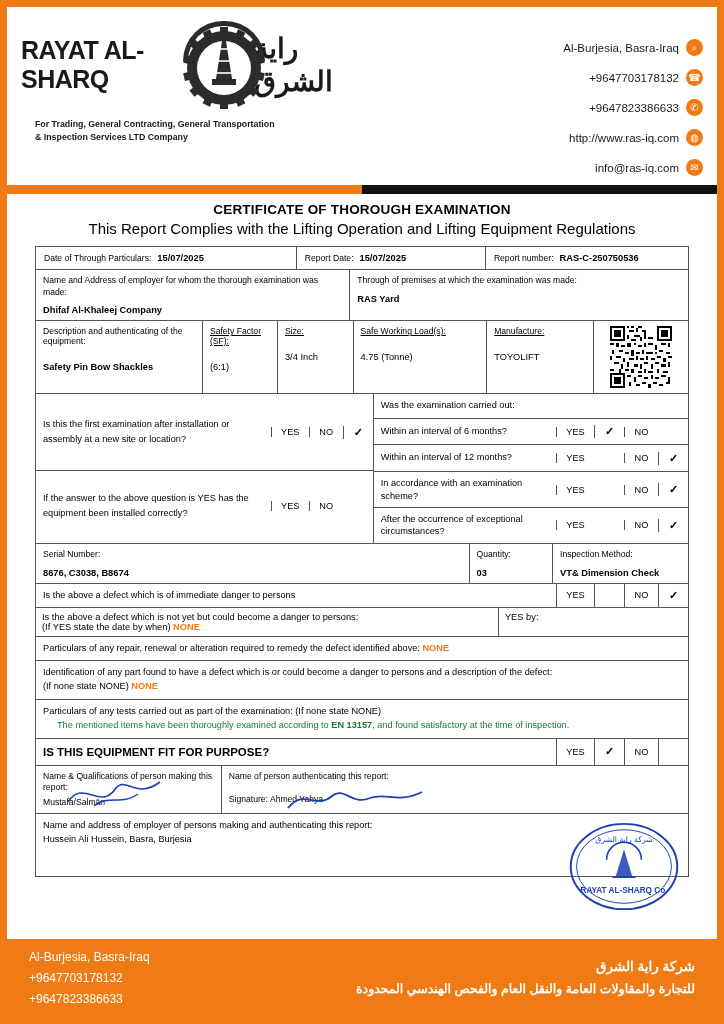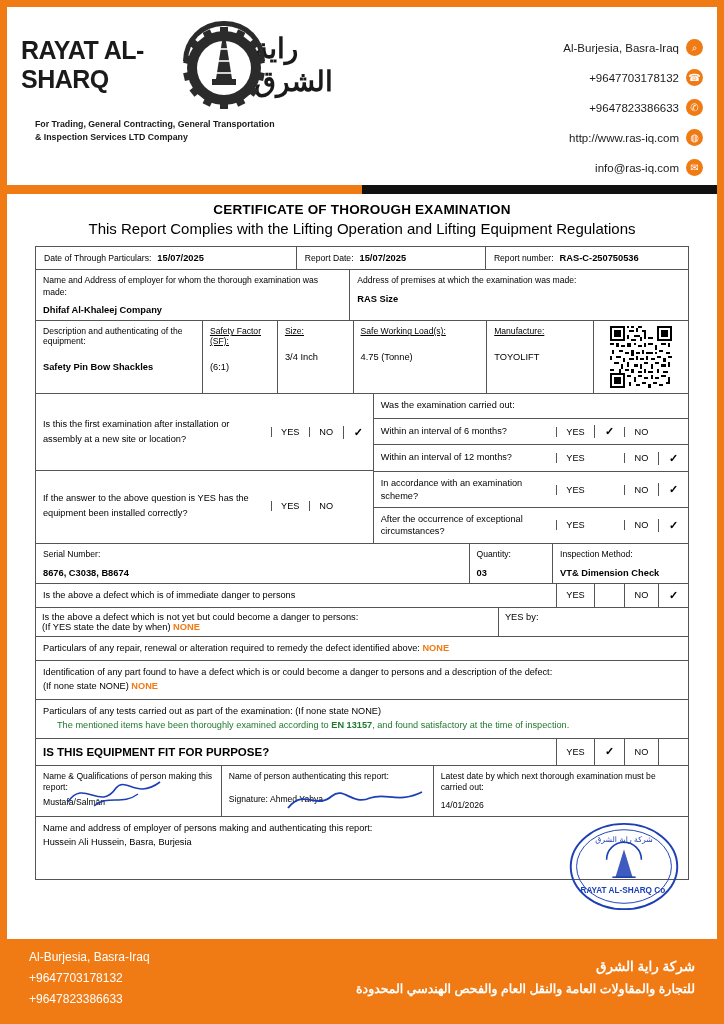--- a/index.html
+++ b/index.html
@@ -267,22 +267,22 @@
         <span class="val">RAS-C-250750536</span>
       </div>
     </div>
 
     <div class="row addr">
       <div class="cell c1">
         <div class="lbl">Name and Address of employer for whom the thorough examination was made:</div>
         <div class="val">Dhifaf Al-Khaleej Company</div>
       </div>
       <div class="cell c2">
-        <div class="lbl">Address of premises at which the examination was made:</div>
-        <div class="val">RAS Size</div>
+        <div class="lbl">Through of premises at which the examination was made:</div>
+        <div class="val">RAS Yard</div>
       </div>
     </div>
 
     <div class="row equip">
       <div class="cell c1">
         <div class="lbl">Description and authenticating of the equipment:</div>
         <div class="val">Safety Pin Bow Shackles</div>
       </div>
       <div class="cell c2">
         <div class="lbl u">Safety Factor (SF):</div>
@@ -533,24 +533,20 @@
           <path d="M30 34 C44 22, 58 34, 74 22" stroke="#1d3fb5" stroke-width="1.3" fill="none"></path>
         </svg>
       </div>
       <div class="cell c2">
         <div class="lbl">Name of person authenticating this report:</div>
         <div class="lbl" style="margin-top:12px">Signature: Ahmed Yahya</div>
         <svg class="sig-mark" style="left:64px;top:18px" width="140" height="34" viewBox="0 0 140 34">
           <path d="M2 24 C18 4, 30 26, 46 12 C58 2, 66 22, 84 14 C100 8, 112 20, 136 8" stroke="#1d3fb5" stroke-width="1.8" fill="none"></path>
         </svg>
       </div>
-      <div class="cell c3">
-        <div class="lbl">Latest date by which next thorough examination must be carried out:</div>
-        <div class="lbl" style="margin-top:6px">14/01/2026</div>
-      </div>
     </div>
 
     <div class="row">
       <div class="footer-names">
         <div>Name and address of employer of persons making and authenticating this report:</div>
         <div>Hussein Ali Hussein, Basra, Burjesia</div>
       </div>
     </div>
 
   </div>

